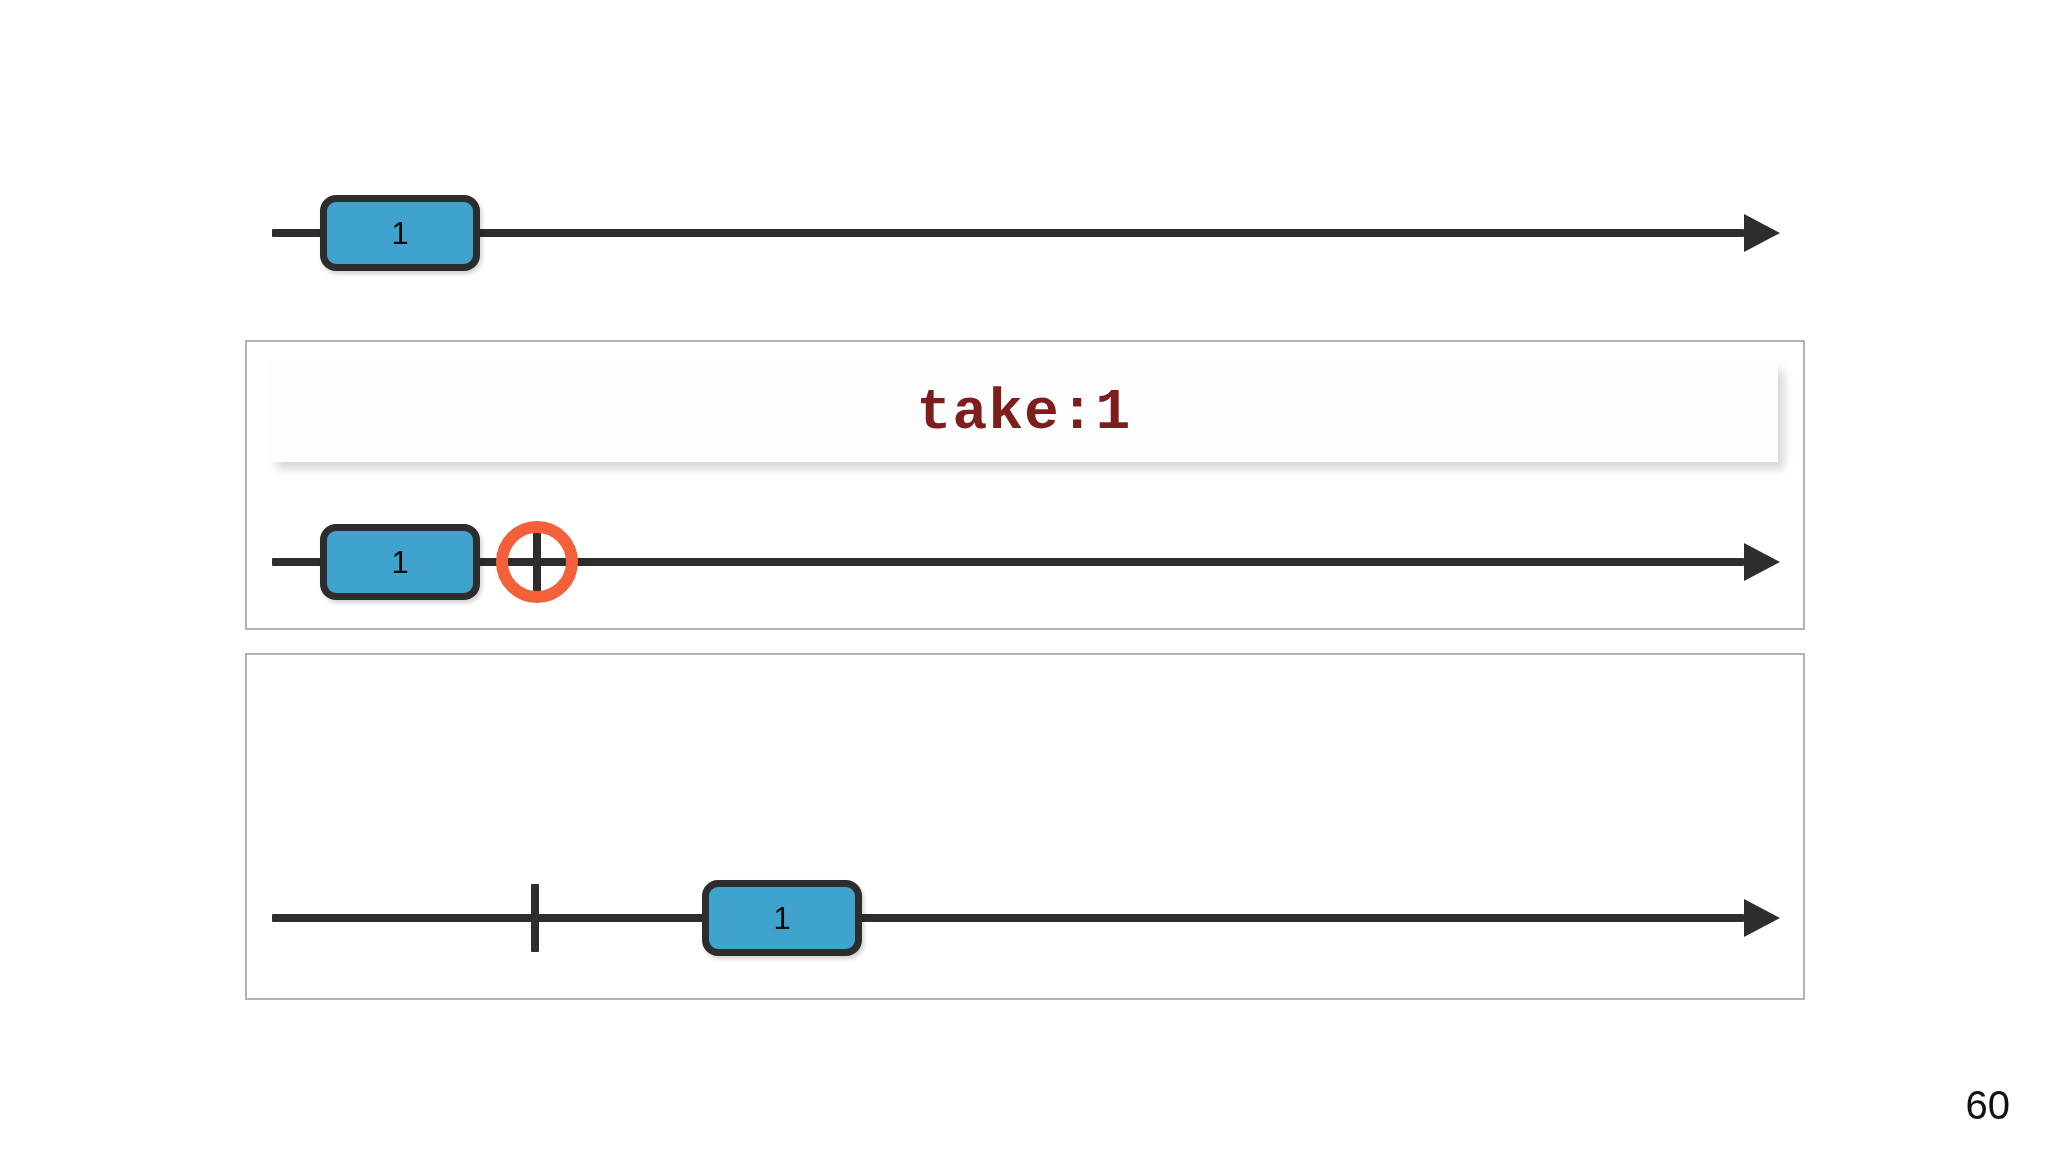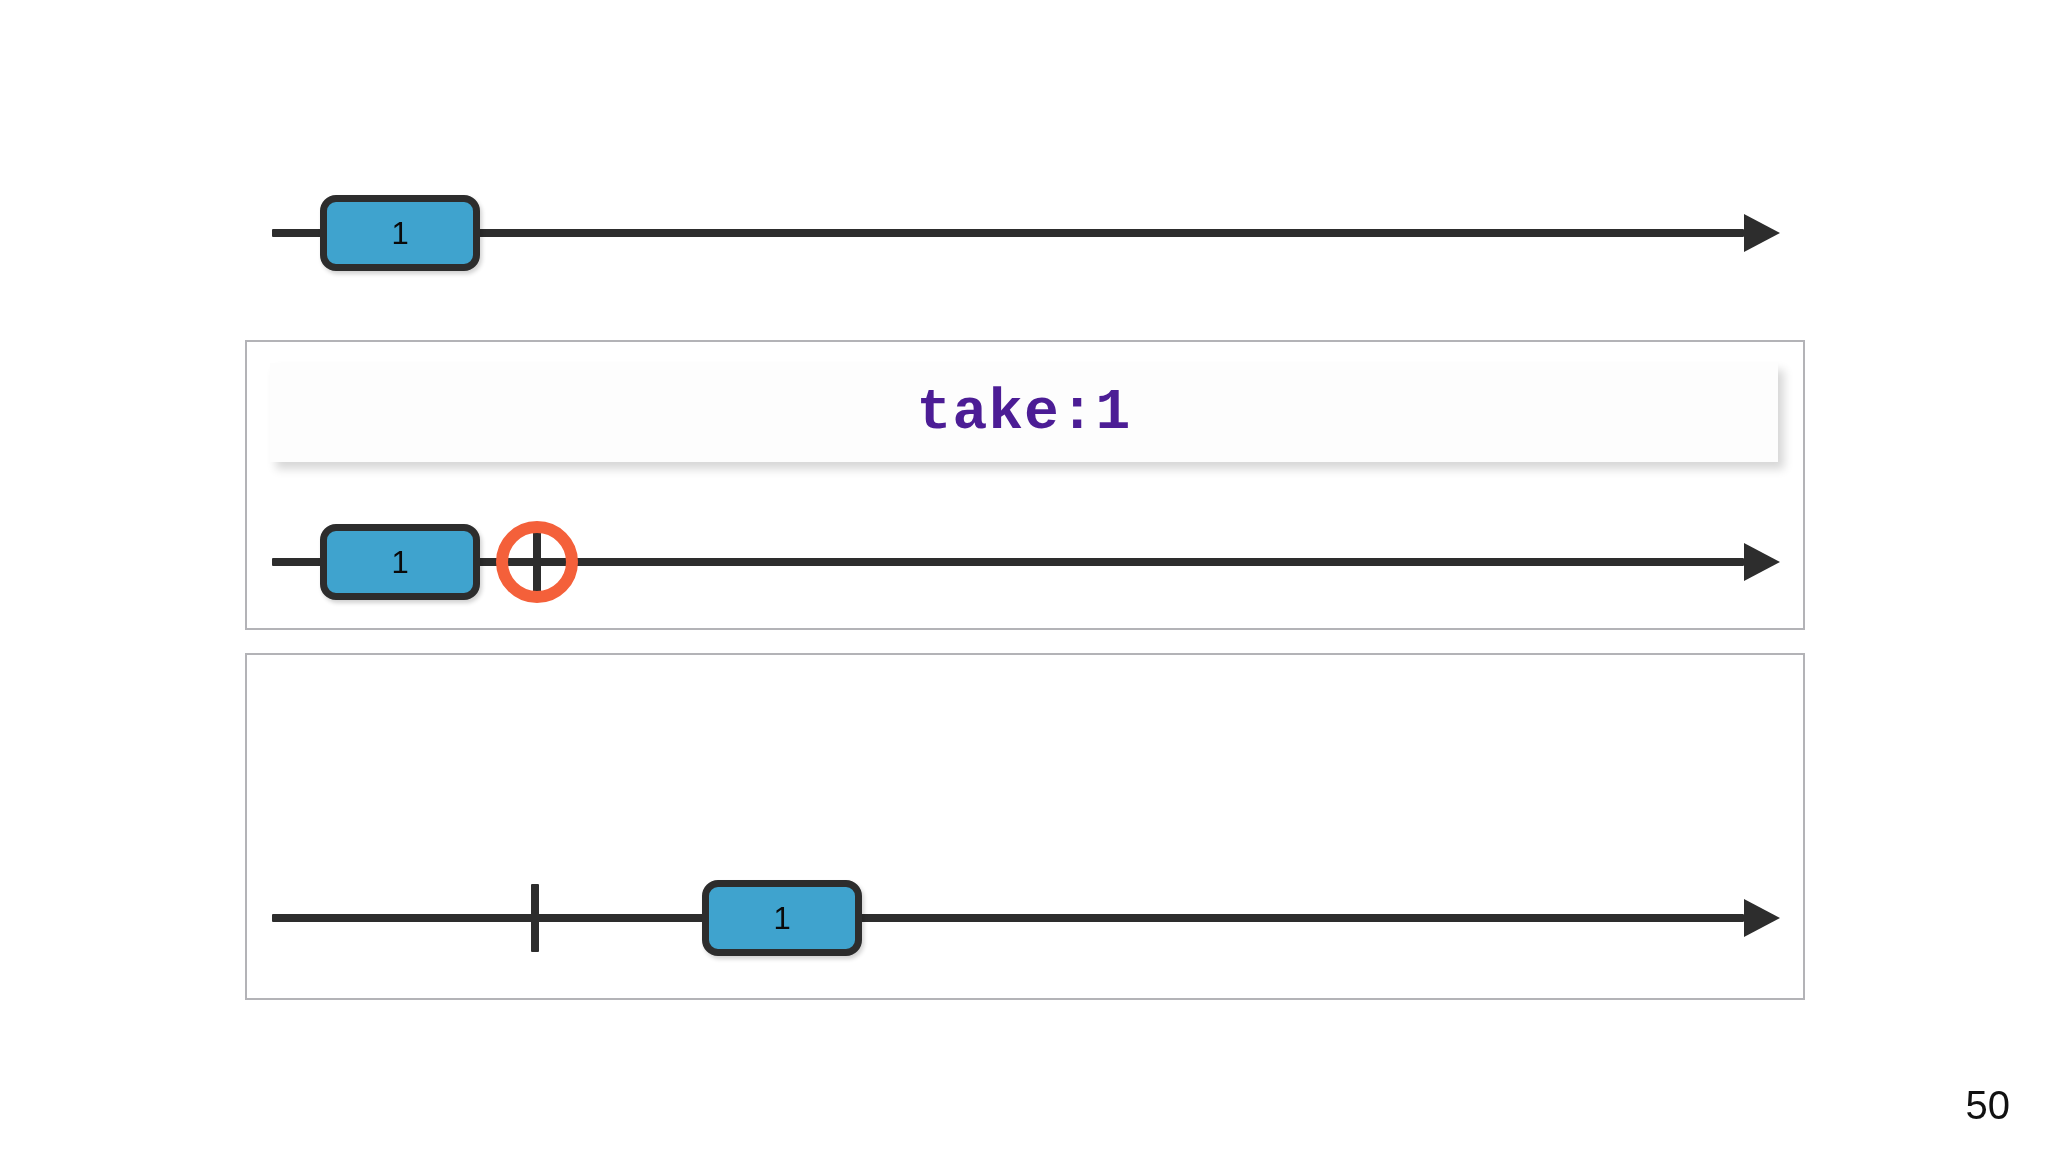--- a/index.html
+++ b/index.html
@@ -103,21 +103,21 @@
     background: #fdfdfd;
     box-shadow: 6px 7px 9px rgba(0,0,0,0.16);
     display: flex;
     align-items: center;
     justify-content: center;
   }
   .op-label {
     font-family: "Liberation Mono", "DejaVu Sans Mono", monospace;
     font-weight: bold;
     font-size: 58px;
-    color: #4c1d95;
+    color: #7f1d1d;
     letter-spacing: 1px;
     line-height: 1;
   }
 
   
   .page-number {
     position: absolute;
     right: 38px;
     bottom: 24px;
     font-family: "Liberation Sans", sans-serif;
@@ -159,15 +159,15 @@
 
   <div class="timeline" style="left:272px; top:918px; width:1508px;">
     <div class="tl-line" style="width:1472px;"></div>
     <div class="tl-arrowhead" style="left:1472px;"></div>
   </div>
   <div class="tick" style="left:535px; top:918px;"></div>
   <div class="marble" style="left:702px; top:918px;">
     <span class="marble-label">1</span>
   </div>
 
-  <div class="page-number">50</div>
+  <div class="page-number">60</div>
 
 </div>
 
 </body></html>

